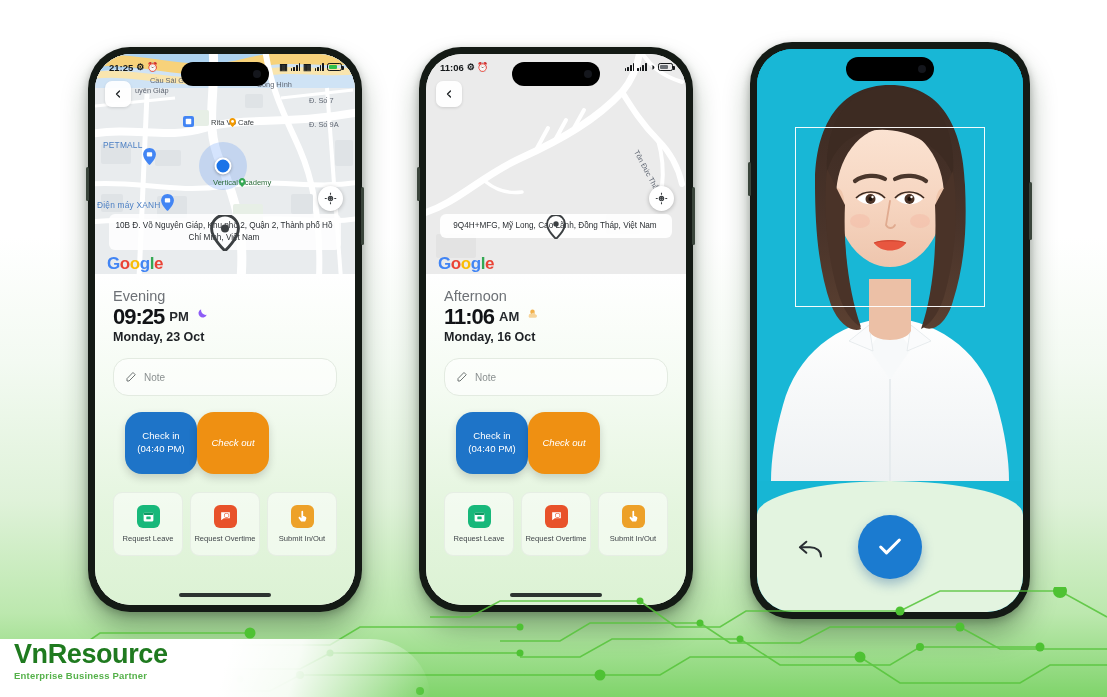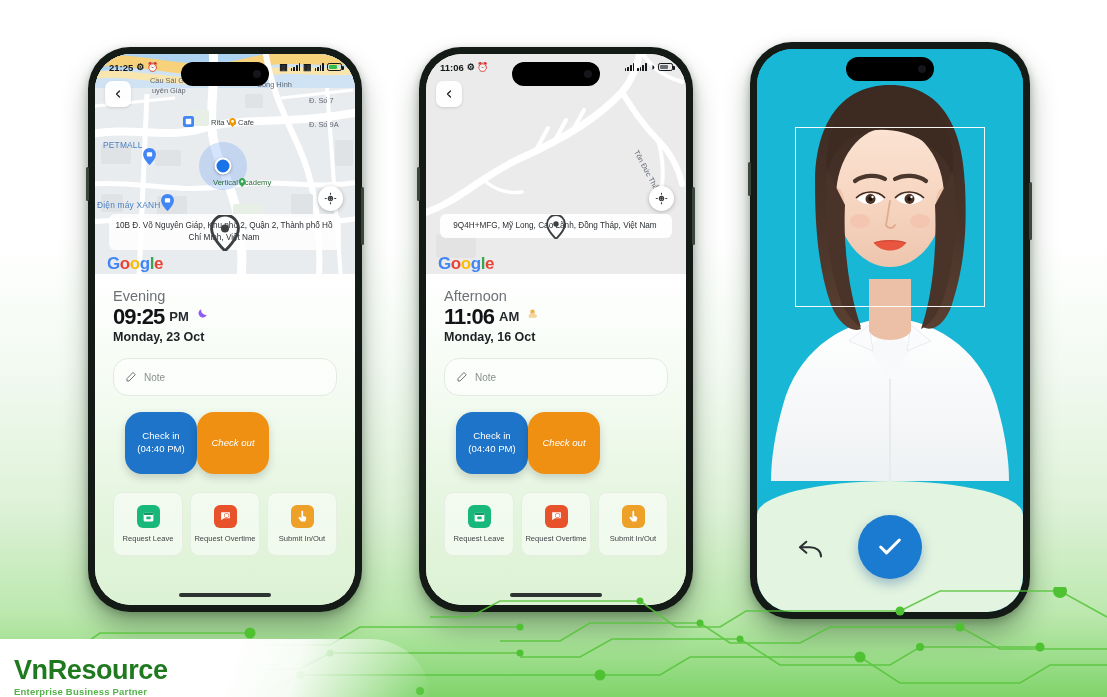--- a/index.html
+++ b/index.html
@@ -21,21 +21,21 @@
     overflow: hidden;
   }
   #circuit svg { display: block; width: 1107px; height: 110px; }
   
   #logo-band {
     position: absolute; left: 0; bottom: 0; width: 430px; height: 58px;
     background: linear-gradient(105deg, #ffffff 0%, #ffffff 52%, rgba(255,255,255,0.92) 68%, rgba(255,255,255,0.0) 100%);
     border-top-right-radius: 60px 58px;
   }
   #logo {
-    position: absolute; left: 14px; bottom: 0;
+    position: absolute; left: 14px; bottom: 16px;
   }
   #logo .brand {
     font-size: 27px; font-weight: bold; color: #1f7a1f;
     letter-spacing: -0.4px; line-height: 1.02;
     font-family: "Liberation Sans", sans-serif;
   }
   #logo .tagline {
     font-size: 9.5px; font-weight: bold; color: #55b14a;
     letter-spacing: 0.2px; margin-top: 1px;
   }
@@ -261,21 +261,21 @@
         </svg>
 
         <div class="back-btn">
           <svg viewBox="0 0 24 24" fill="none" stroke="#1f2326" stroke-width="2.6" stroke-linecap="round" stroke-linejoin="round">
               <polyline points="15 18 9 12 15 6"></polyline>
             </svg>
         </div>
 
         <div class="maplabel blue" style="left:8px; top:86px;">PETMALL</div>
         <div class="maplabel" style="left:55px; top:22px;">Cầu Sài Gòn 1</div>
-        <div class="maplabel" style="left:40px; top:32px;margin-left:17px;">uyên Giáp</div>
+        <div class="maplabel" style="left:40px; top:32px;">uyên Giáp</div>
         <div class="maplabel" style="left:162px; top:26px;">Sông Hình</div>
         <div class="maplabel" style="left:214px; top:42px;">Đ. Số 7</div>
         <div class="maplabel" style="left:214px; top:66px;">Đ. Số 9A</div>
         <div class="maplabel blue" style="left:2px; top:146px;">Điện máy XANH</div>
 
         <div class="poi" style="left:116px; top:64px;">
           <svg width="13" height="17" viewBox="0 0 24 32">
               <path d="M12 0C5.4 0 0 5.4 0 12c0 9 12 20 12 20s12-11 12-20C24 5.4 18.6 0 12 0z" fill="#f29900"></path>
               <circle cx="12" cy="12" r="5" fill="#fff"></circle>
             </svg>

